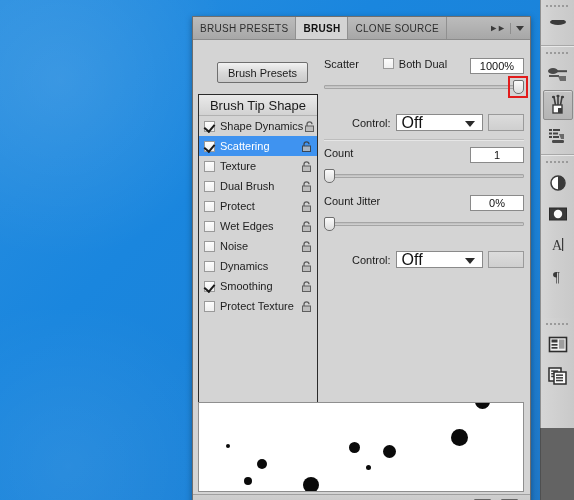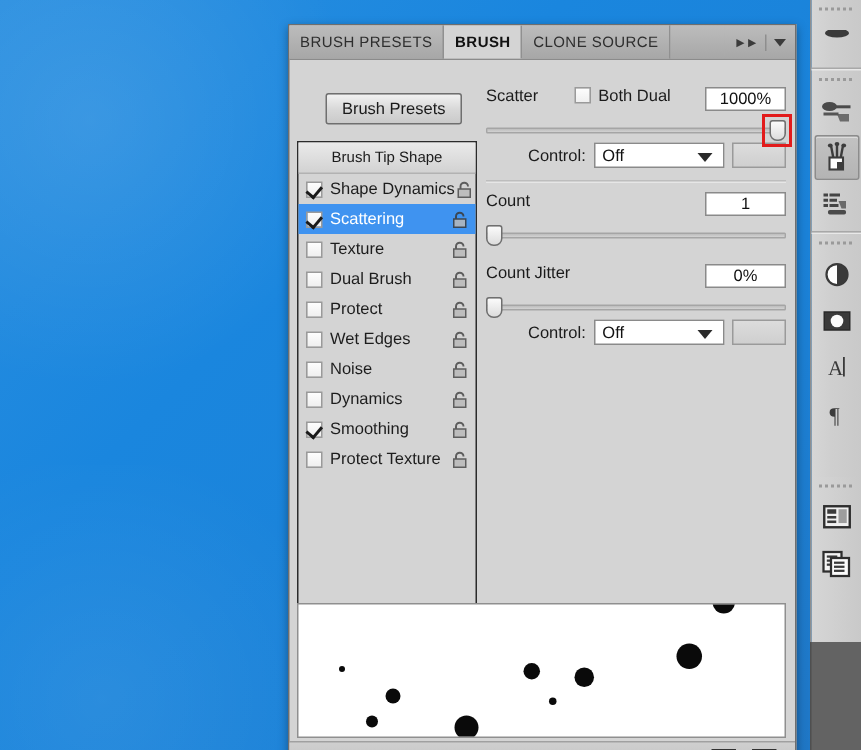--- a/index.html
+++ b/index.html
@@ -127,21 +127,21 @@
   
   .list {
     position: absolute; left: 5px; top: 54px;
     width: 120px; height: 319px;
     background: #d4d4d4;
     border: 1px solid #2b2b2b;
     box-sizing: border-box;
   }
   .list-head {
     height: 20px; display:flex;align-items:center;justify-content:center;
-    font-size: 10px; color:#1b1b1b;
+    font-size: 13px; color:#1b1b1b;
     background: linear-gradient(to bottom,#eaeaea,#d2d2d2);
     border-bottom: 1px solid #b2b2b2;
   }
   .row {
     height: 20px; display: flex; align-items: center;
     padding: 0 4px 0 5px;
     box-sizing: border-box;
   }
   .row.sel { background: #3f93f0; color:#fff; }
   .cb {
@@ -177,26 +177,26 @@
   }
   .thumb {
     position:absolute; top:0; width:11px;height:14px;
     background: linear-gradient(to bottom,#fbfbfb,#dcdcdc);
     border:1px solid #6f6f6f; border-radius:2px 2px 5px 5px;
     box-sizing:border-box;
   }
   .hl-box {
     position:absolute; border:2px solid #e21b1b; box-sizing:border-box;
   }
-  .ctrl-line { display:flex; align-items:center; gap:5px; margin-top:1px; padding-left:28px;}
+  .ctrl-line { display:flex; align-items:center; gap:5px; margin-top:20px; padding-left:28px;}
   .select {
     width: 115px; height: 17px; box-sizing:border-box;
     background:#fff; border:1px solid #8a8a8a;
     display:flex;align-items:center; padding-left:5px;
-    font-size:11px; color:#111; position:relative;
+    font-size:16px; color:#111; position:relative;
   }
   .select .tri {
     position:absolute; right:7px; top:6px;
     width:0;height:0;border-left:5px solid transparent;border-right:5px solid transparent;
     border-top:6px solid #2a2a2a;
   }
   .blank-box {
     width: 48px; height: 17px; box-sizing:border-box;
     background: linear-gradient(to bottom,#dcdcdc,#cfcfcf);
     border:1px solid #9a9a9a;

